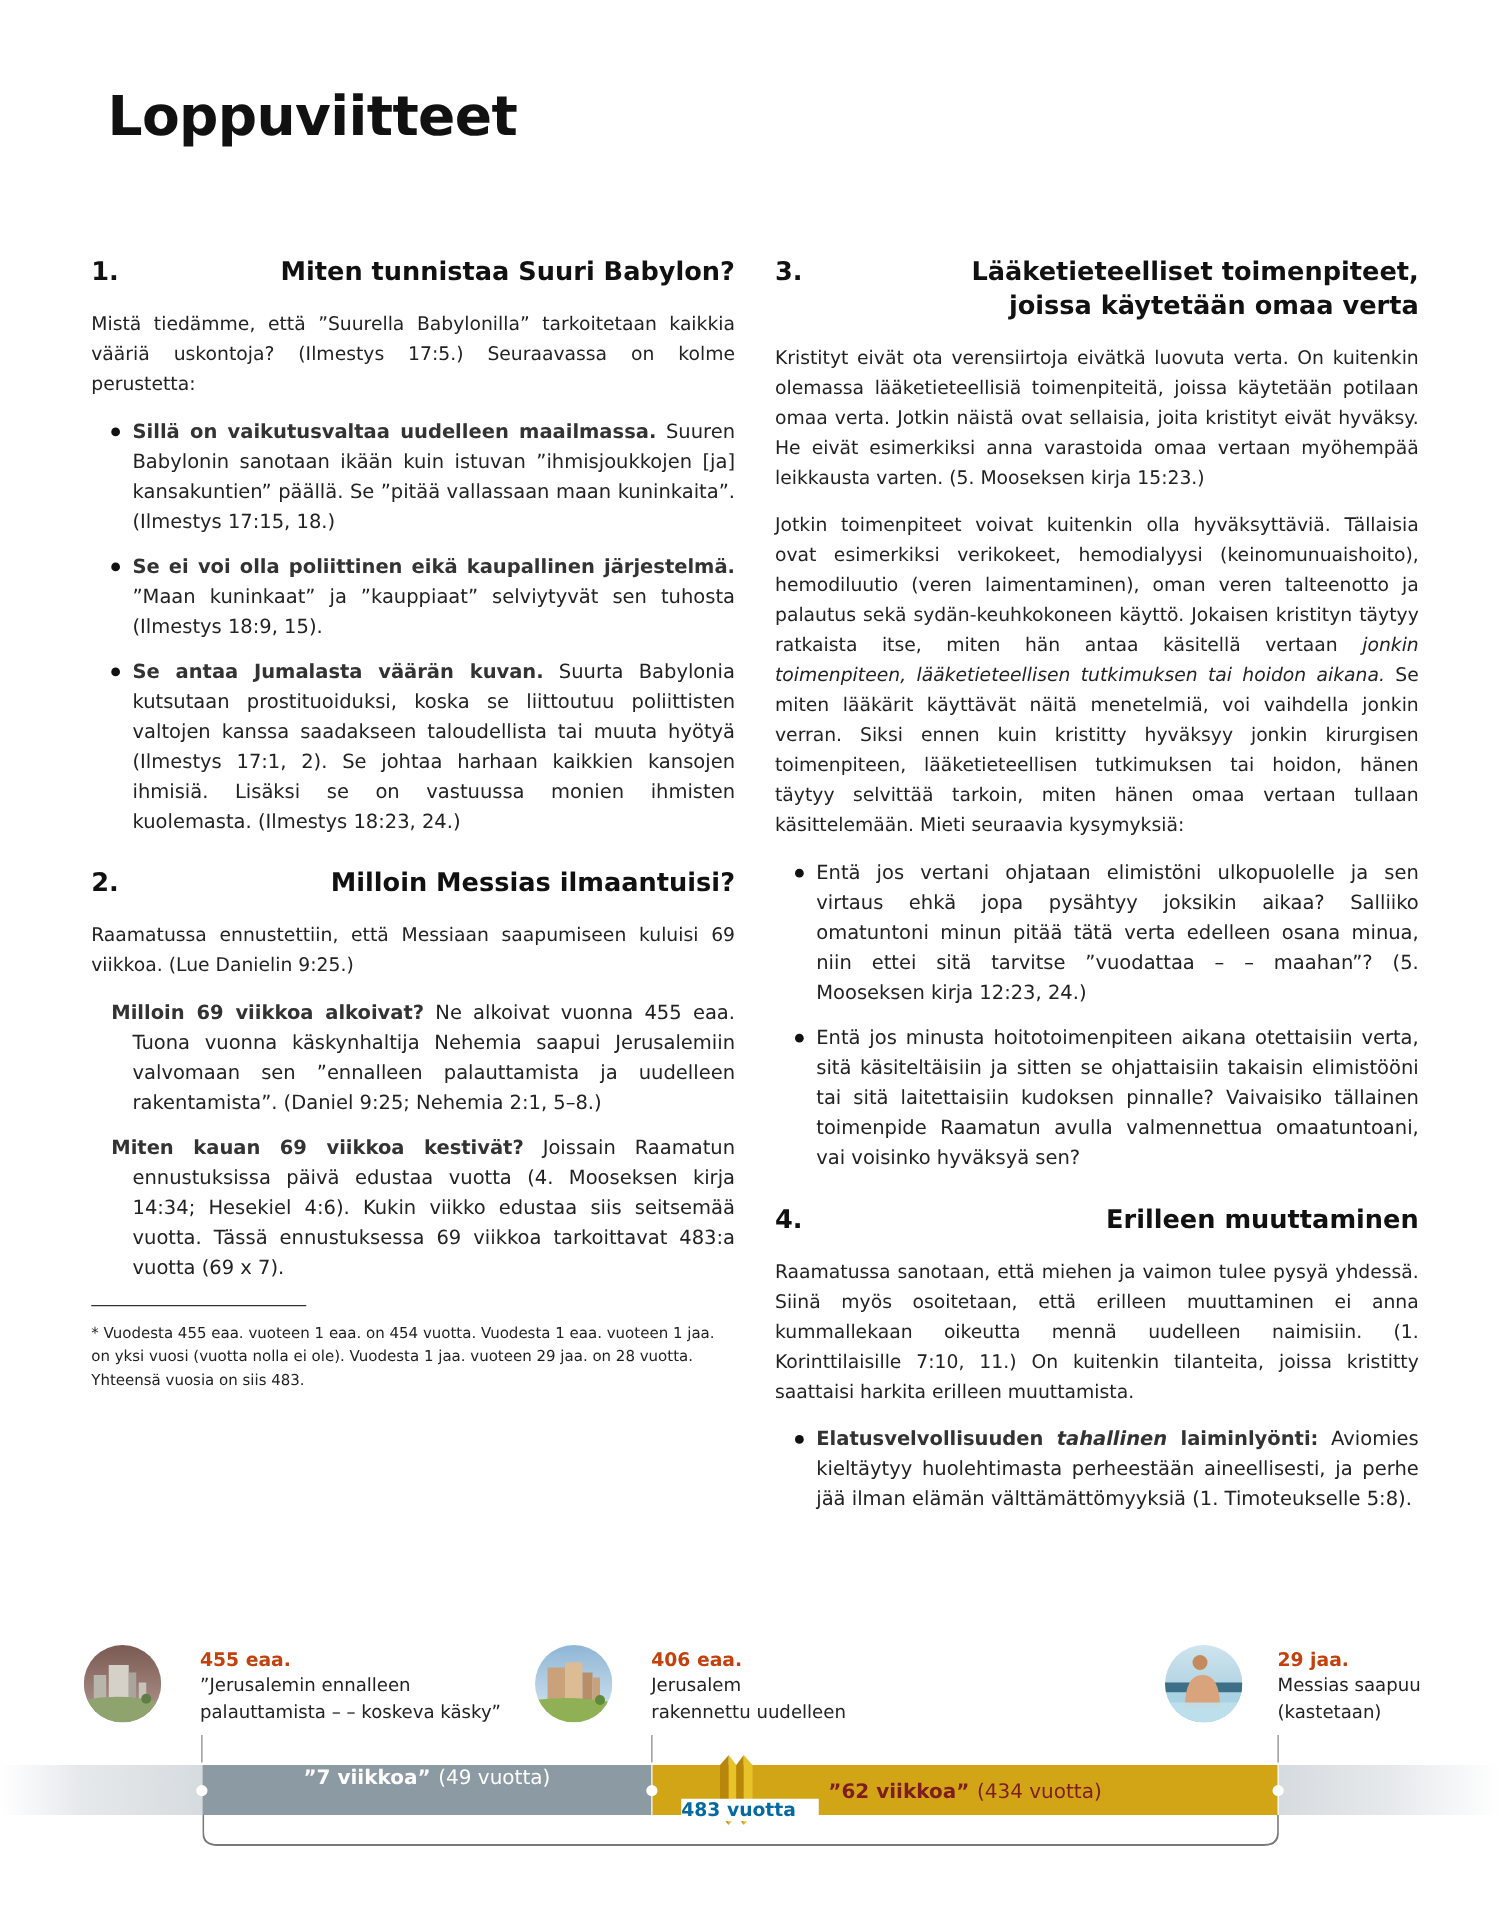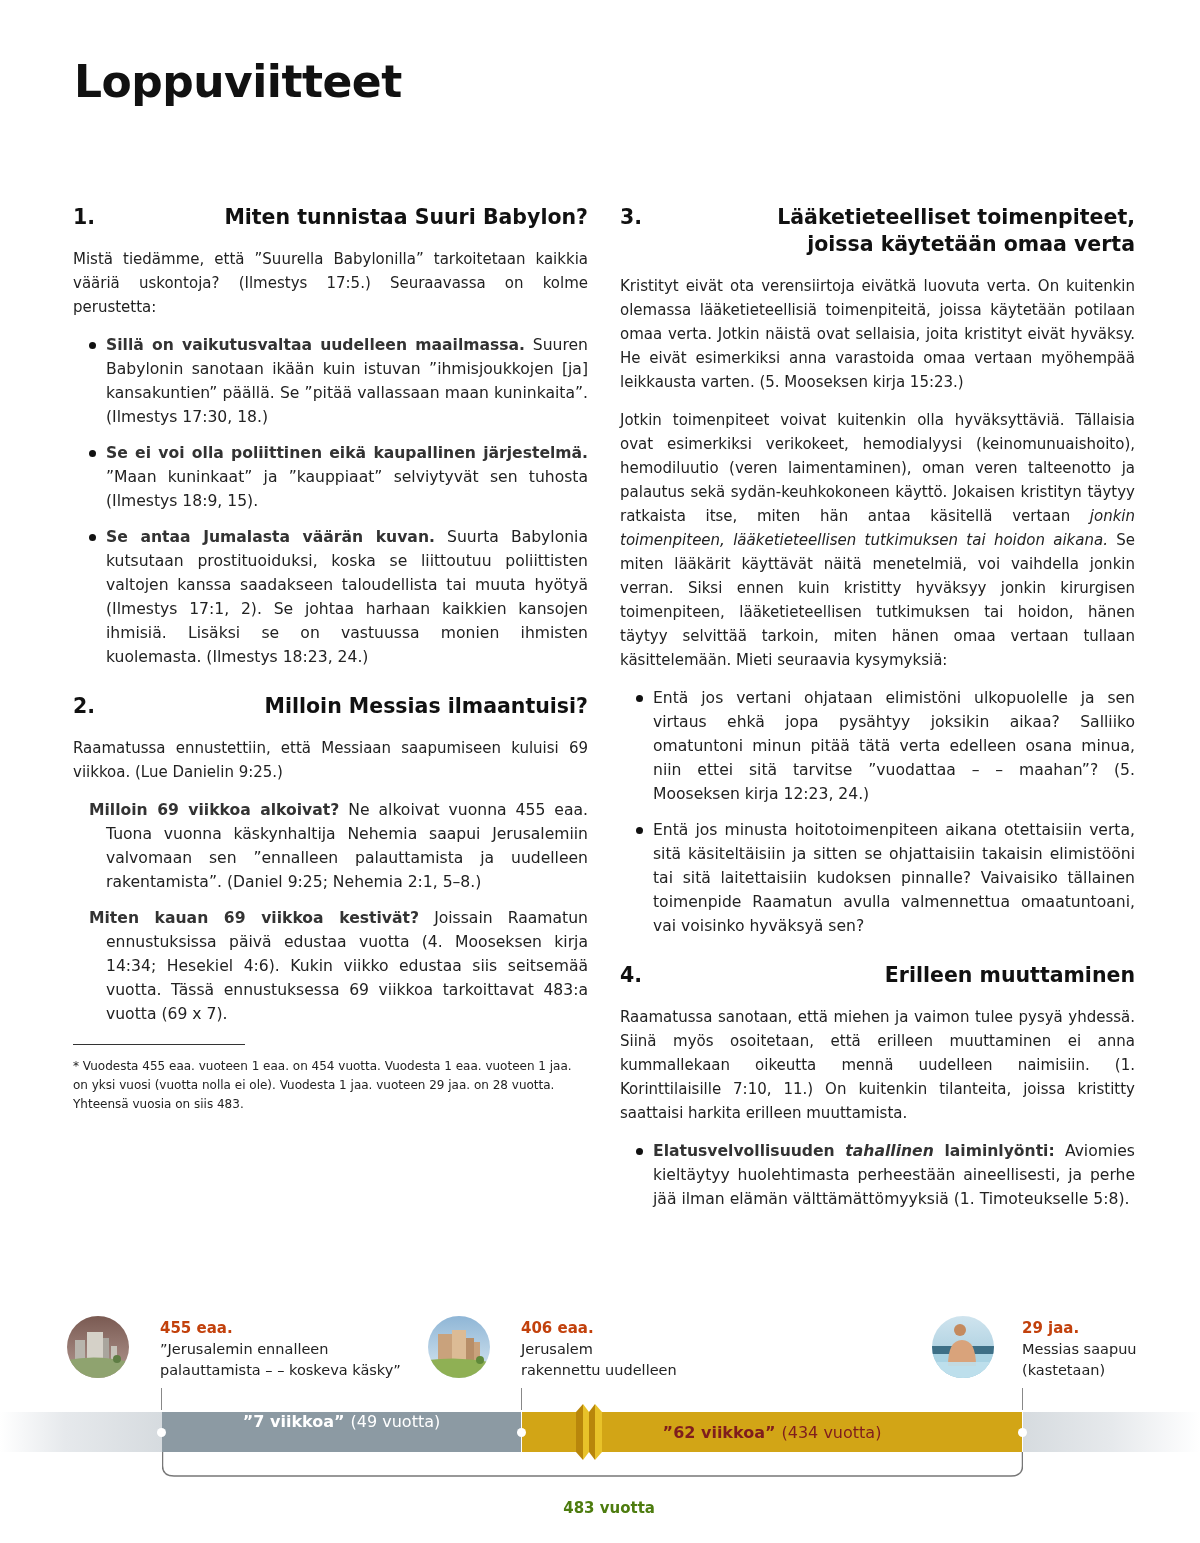--- a/index.html
+++ b/index.html
@@ -1,18 +1,18 @@
 <!DOCTYPE html>
 <html><head>
 <meta charset="utf-8">
 <style>
   html, body { margin: 0; padding: 0; background: #ffffff; }
   body { width: 1200px; height: 1543px; position: relative; overflow: hidden;
          font-family: "DejaVu Sans", "Liberation Sans", sans-serif; color: #1a1a1a; }
-  .page-title { position: absolute; left: 70px; top: 52px; margin: 4px;
+  .page-title { position: absolute; left: 70px; top: 52px; margin: 16px;
                 font-family: "DejaVu Sans", sans-serif; font-weight: bold; font-size: 44px;
                 letter-spacing: -0.5px; color: #111; }
   .col { position: absolute; top: 204px; width: 515px; }
   .col-left { left: 73px; }
   .col-right { left: 620px; width: 515px; }
   h2 { margin: 0 0 16px 0; font-weight: bold; font-size: 20.5px; line-height: 27px; color: #111;
        display: flex; }
   h2 .num { flex: 0 0 auto; width: 33px; }
   h2 .txt { flex: 1; text-align: right; }
   p.body { margin: 0 0 14px 0; font-size: 15px; line-height: 24px; text-align: justify;
@@ -40,37 +40,37 @@
               display: flex; justify-content: center; color: #fff; font-size: 16px; }
   .bar-gold { position: absolute; left: 522px; top: 1412px; width: 500px; height: 40px; background: #d2a516;
               display: flex; align-items: center; justify-content: center; color: #7f1d1d; font-size: 16px; }
   .bar-fade-right { position: absolute; left: 1023px; top: 1412px; width: 177px; height: 40px;
                     background: linear-gradient(to right, #d6dbdf 0%, #e6e9ec 50%, #ffffff 100%); }
   .bar-grey .lb, .bar-gold .lb { font-weight: bold; }
   .bar-grey .lr, .bar-gold .lr { margin-left: 6px; }
   .node { position: absolute; width: 9px; height: 9px; background: #fff; border-radius: 50%; top: 1428px; }
   .fold { position: absolute; left: 572px; top: 1402px; width: 34px; height: 60px; }
   .brace { position: absolute; left: 162px; top: 1452px; width: 861px; height: 30px; }
-  .brace-label { position: absolute; left: 545px; top: 1499px; width: 110px; text-align: right;
-                 background: #fff; font-weight: bold; font-size: 15px; color: #4d7c0f; }
+  .brace-label { position: absolute; left: 545px; top: 1439px; width: 110px; text-align: left;
+                 background: #fff; font-weight: bold; font-size: 15px; color: #0369a1; }
 </style>
 </head>
 <body>
 
 <h1 class="page-title">Loppuviitteet</h1>
 
 <div class="col col-left">
   <section>
     <h2>
       <span class="num">1.</span>
       <span class="txt">Miten tunnistaa Suuri Babylon?</span>
     </h2>
     <p class="body">Mistä tiedämme, että ”Suurella Babylonilla” tarkoitetaan kaikkia vääriä uskontoja? (Ilmestys 17:5.) Seuraavassa on kolme perustetta:</p>
     <ul class="bullets">
-      <li><span class="b">Sillä on vaikutusvaltaa uudelleen maailmassa.</span><span> Suuren Babylonin sanotaan ikään kuin istuvan ”ihmisjoukkojen [ja] kansakuntien” päällä. Se ”pitää vallassaan maan kuninkaita”. (Ilmestys 17:30, 18.)</span></li>
+      <li><span class="b">Sillä on vaikutusvaltaa uudelleen maailmassa.</span><span> Suuren Babylonin sanotaan ikään kuin istuvan ”ihmisjoukkojen [ja] kansakuntien” päällä. Se ”pitää vallassaan maan kuninkaita”. (Ilmestys 17:15, 18.)</span></li>
       <li><span class="b">Se ei voi olla poliittinen eikä kaupallinen järjestelmä.</span><span> ”Maan kuninkaat” ja ”kauppiaat” selviytyvät sen tuhosta (Ilmestys 18:9, 15).</span></li>
       <li><span class="b">Se antaa Jumalasta väärän kuvan.</span><span> Suurta Babylonia kutsutaan prostituoiduksi, koska se liittoutuu poliittisten valtojen kanssa saadakseen taloudellista tai muuta hyötyä (Ilmestys 17:1, 2). Se johtaa harhaan kaikkien kansojen ihmisiä. Lisäksi se on vastuussa monien ihmisten kuolemasta. (Ilmestys 18:23, 24.)</span></li>
     </ul>
   </section>
 
   <div class="sec-gap"></div>
 
   <section>
     <h2>
       <span class="num">2.</span>

